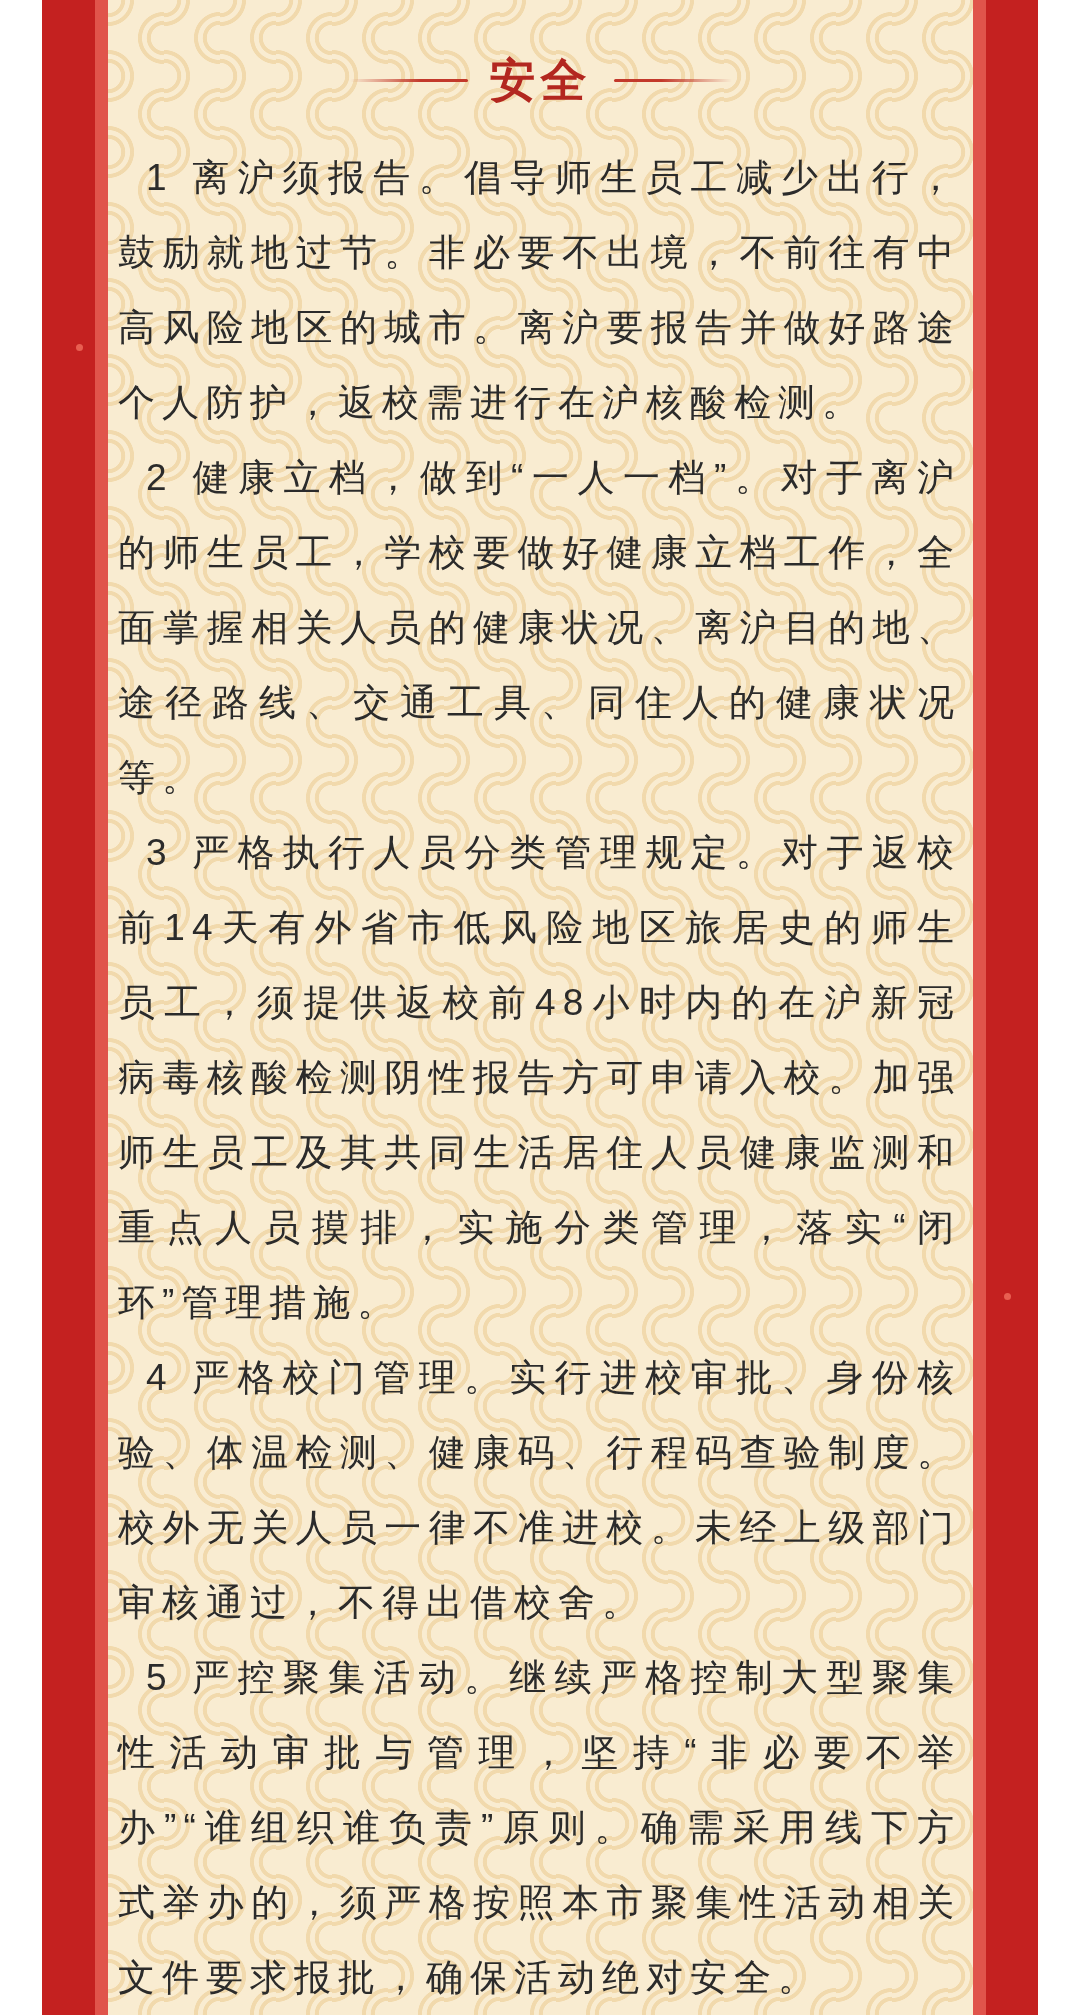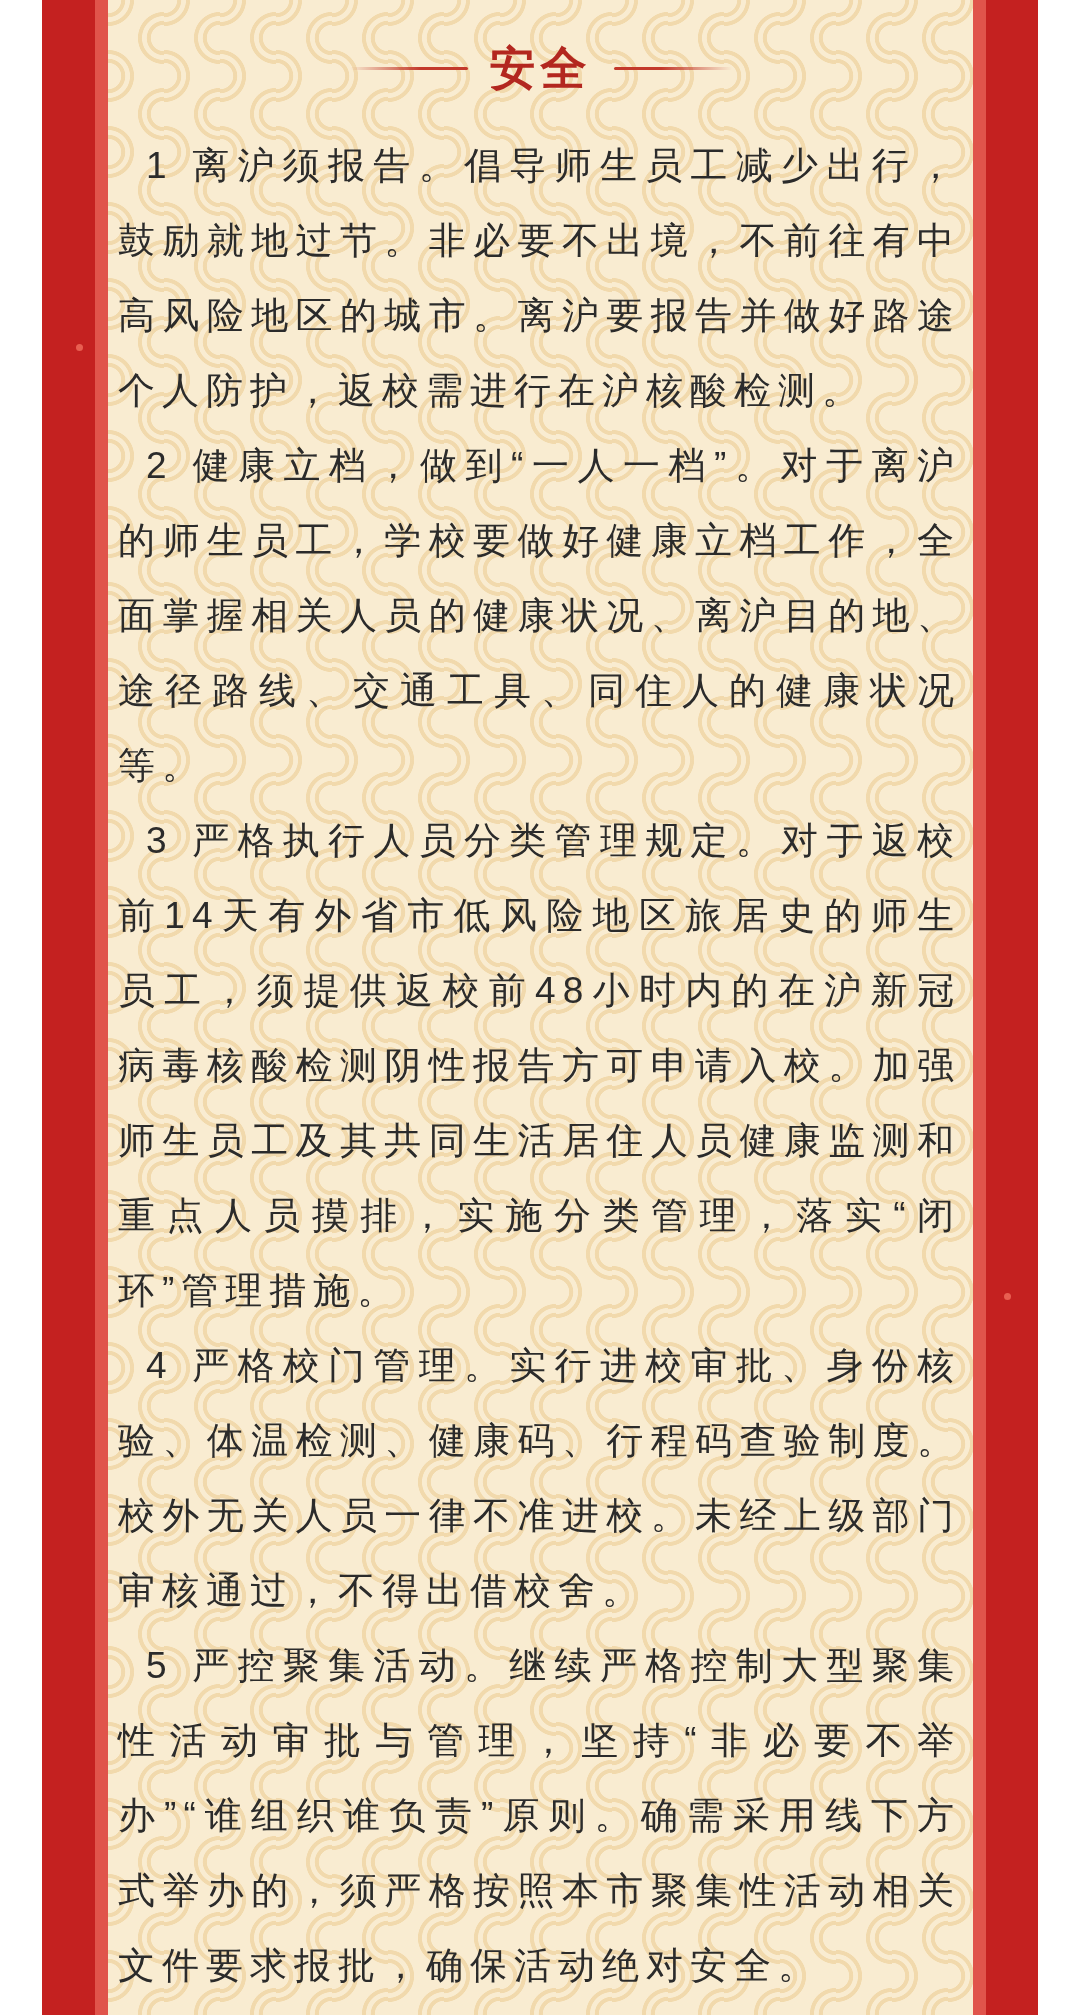--- a/index.html
+++ b/index.html
@@ -56,21 +56,21 @@
         rgba(240,214,166,.85) 33%, rgba(240,214,166,.85) 38%, rgba(240,214,166,0) 39%);
     background-size: 56px 76px;
     background-position: 0 0, 0 -38px;
   }
 
   
   .title-row {
     display: flex;
     align-items: center;
     justify-content: center;
-    padding-top: 42px;
+    padding-top: 54px;
     height: 52px;
   }
   .title-divider {
     width: 118px;
     height: 3px;
     border-radius: 2px;
   }
   .title-divider-left {
     background: linear-gradient(to right, rgba(195,57,43,0), #c3392b 60%, #c3392b);
     margin-right: 22px;

